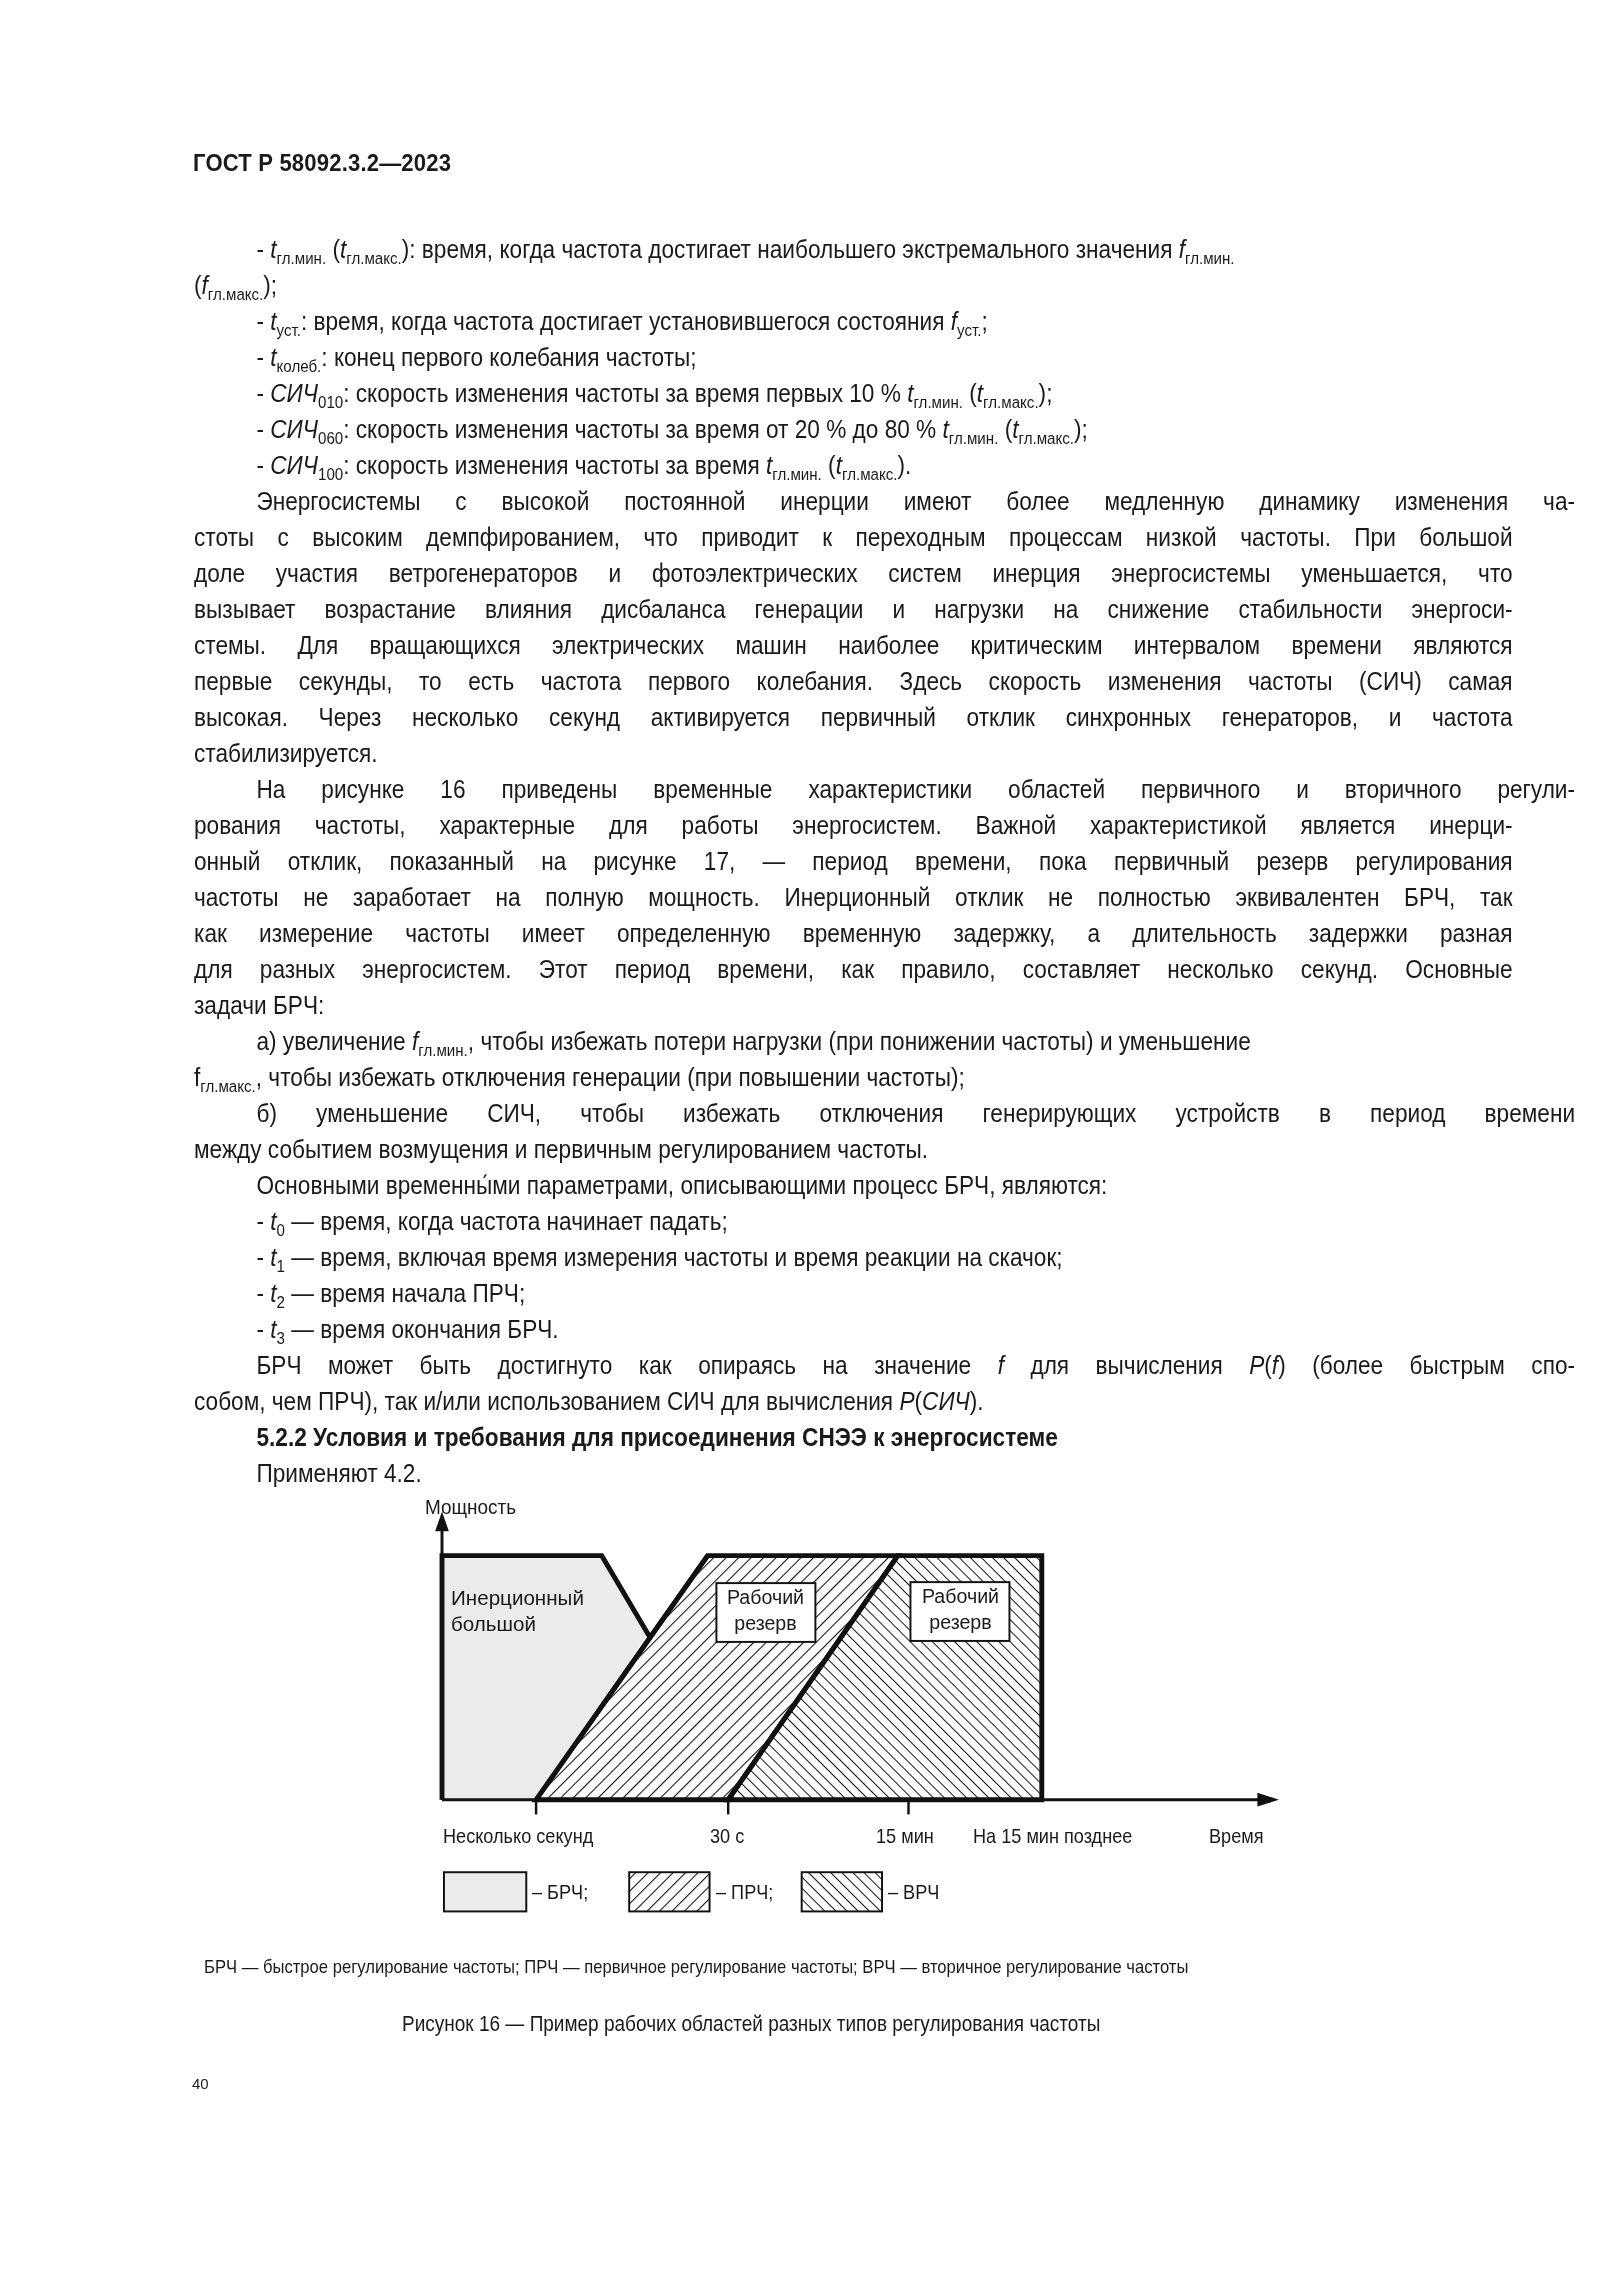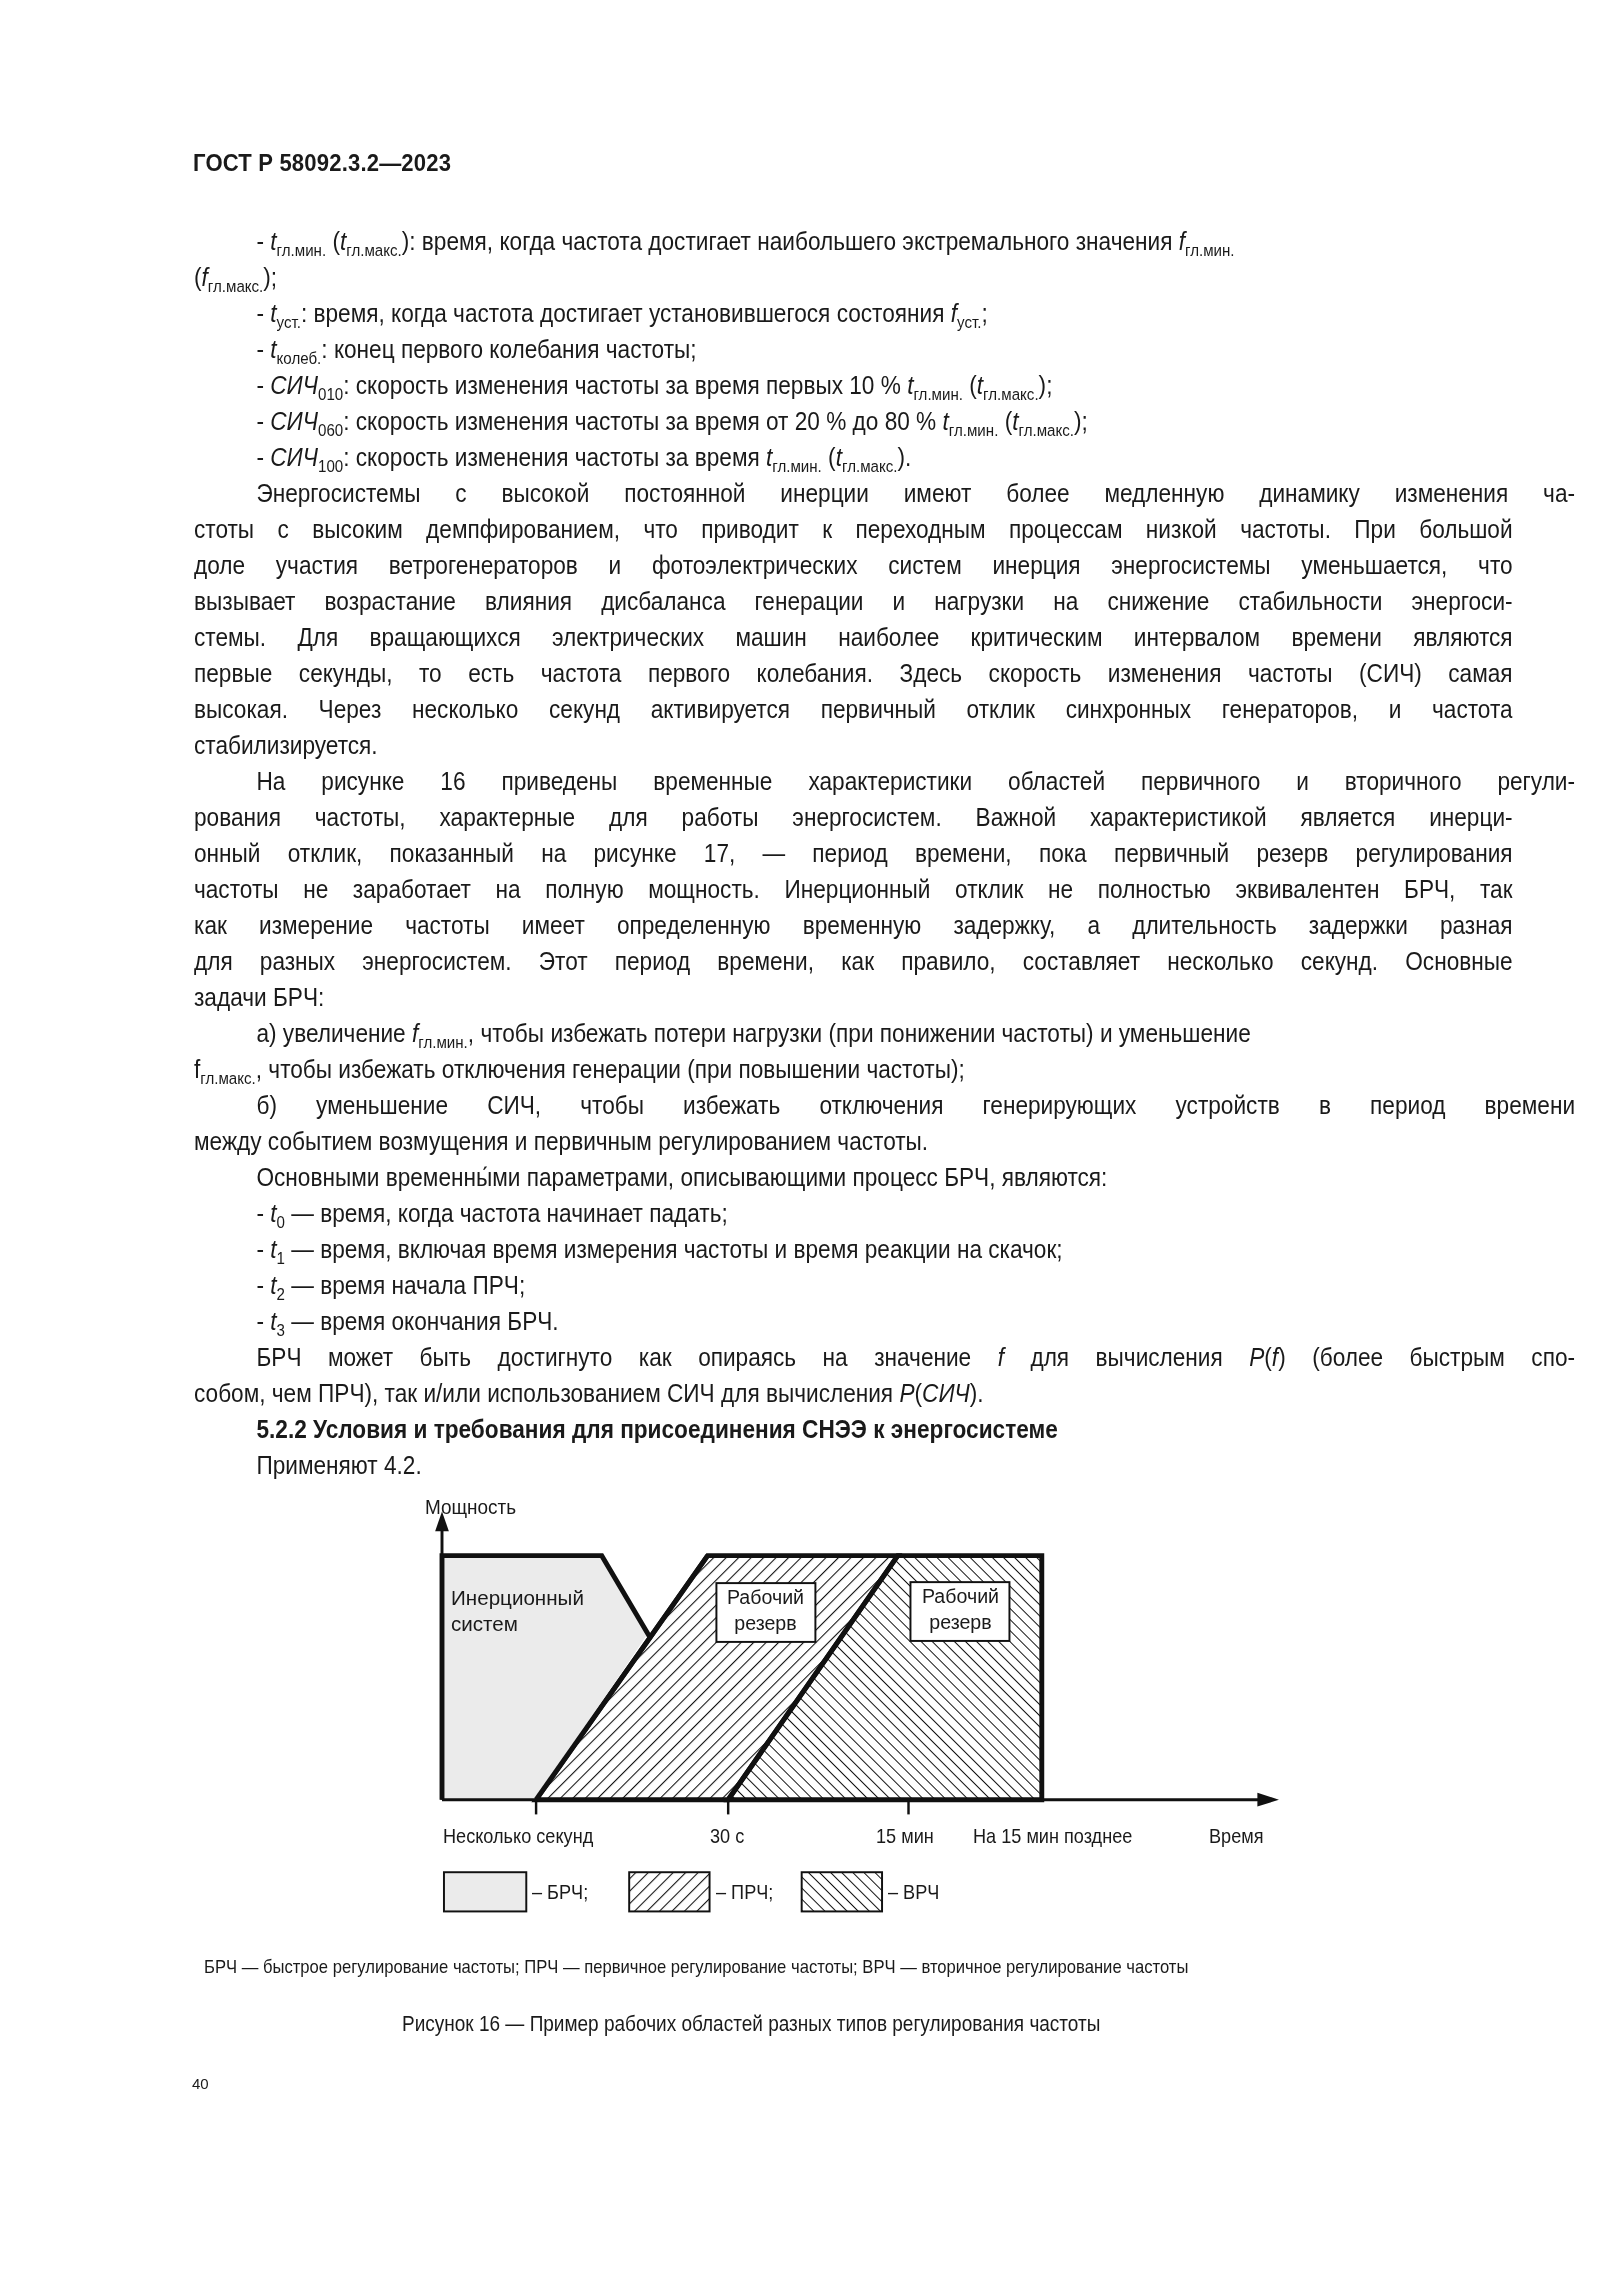--- a/index.html
+++ b/index.html
@@ -1,21 +1,21 @@
 <!DOCTYPE html>
 <html><head>
 <meta charset="utf-8">
 <style>
   html, body { margin: 0; padding: 0; background: #ffffff; }
   body { width: 1621px; height: 2293px; position: relative; overflow: hidden;
          font-family: "Liberation Sans", "DejaVu Sans", sans-serif; color: #1a1a1a; }
   .page { position: absolute; left: 0; top: 0; width: 1621px; height: 2293px; }
   .header { position: absolute; left: 193px; top: 149px; font-size: 24.5px; font-weight: bold;
             letter-spacing: 0.2px; transform: scaleX(0.9); transform-origin: left top; }
-  .body-text { position: absolute; left: 194px; top: 223px; width: 1319px;
+  .body-text { position: absolute; left: 194px; top: 231px; width: 1319px;
                font-size: 25px; line-height: 36px; }
   .line { white-space: nowrap; height: 36px; transform: scaleX(0.905); transform-origin: left top; }
   .justify { display: block; text-align: justify; text-align-last: justify; width: 1457px; white-space: normal; height: 36px; overflow: hidden; }
   .ind { padding-left: 69px; }
   .ind2 { padding-left: 69px; }
   .it { font-style: italic; }
   sub { font-size: 16.7px; vertical-align: -5.9px; line-height: 0; }
   .bold { font-weight: bold; }
   .figure { position: absolute; left: 0; top: 0; }
   .legend-note { position: absolute; left: 204px; top: 1956px; font-size: 19px;
@@ -104,21 +104,21 @@
     <line x1="743" y1="1836" x2="743" y2="1851" stroke="#111" stroke-width="2.5"></line>
     <line x1="927" y1="1836" x2="927" y2="1851" stroke="#111" stroke-width="2.5"></line>
 
     <rect x="731" y="1615" width="101" height="60" fill="#fff" stroke="#111" stroke-width="2"></rect>
     <rect x="929" y="1614" width="101" height="60" fill="#fff" stroke="#111" stroke-width="2"></rect>
   </svg>
 
   <div style="position:absolute;left:425px;top:1495px;font-size:20.6px;transform:scaleX(0.92);transform-origin:left top;">Мощность</div>
   <div style="position:absolute;left:451px;top:1585px;width:147px;text-align:left;font-size:20.6px;line-height:25.5px;">
     <div>Инерционный</div>
-    <div>систем</div>
+    <div>большой</div>
   </div>
   <div style="position:absolute;left:716px;top:1585px;width:99px;text-align:center;font-size:19.6px;line-height:25.5px;">
     <div>Рабочий</div>
     <div>резерв</div>
   </div>
   <div style="position:absolute;left:911px;top:1584px;width:99px;text-align:center;font-size:19.6px;line-height:25.5px;">
     <div>Рабочий</div>
     <div>резерв</div>
   </div>
 

